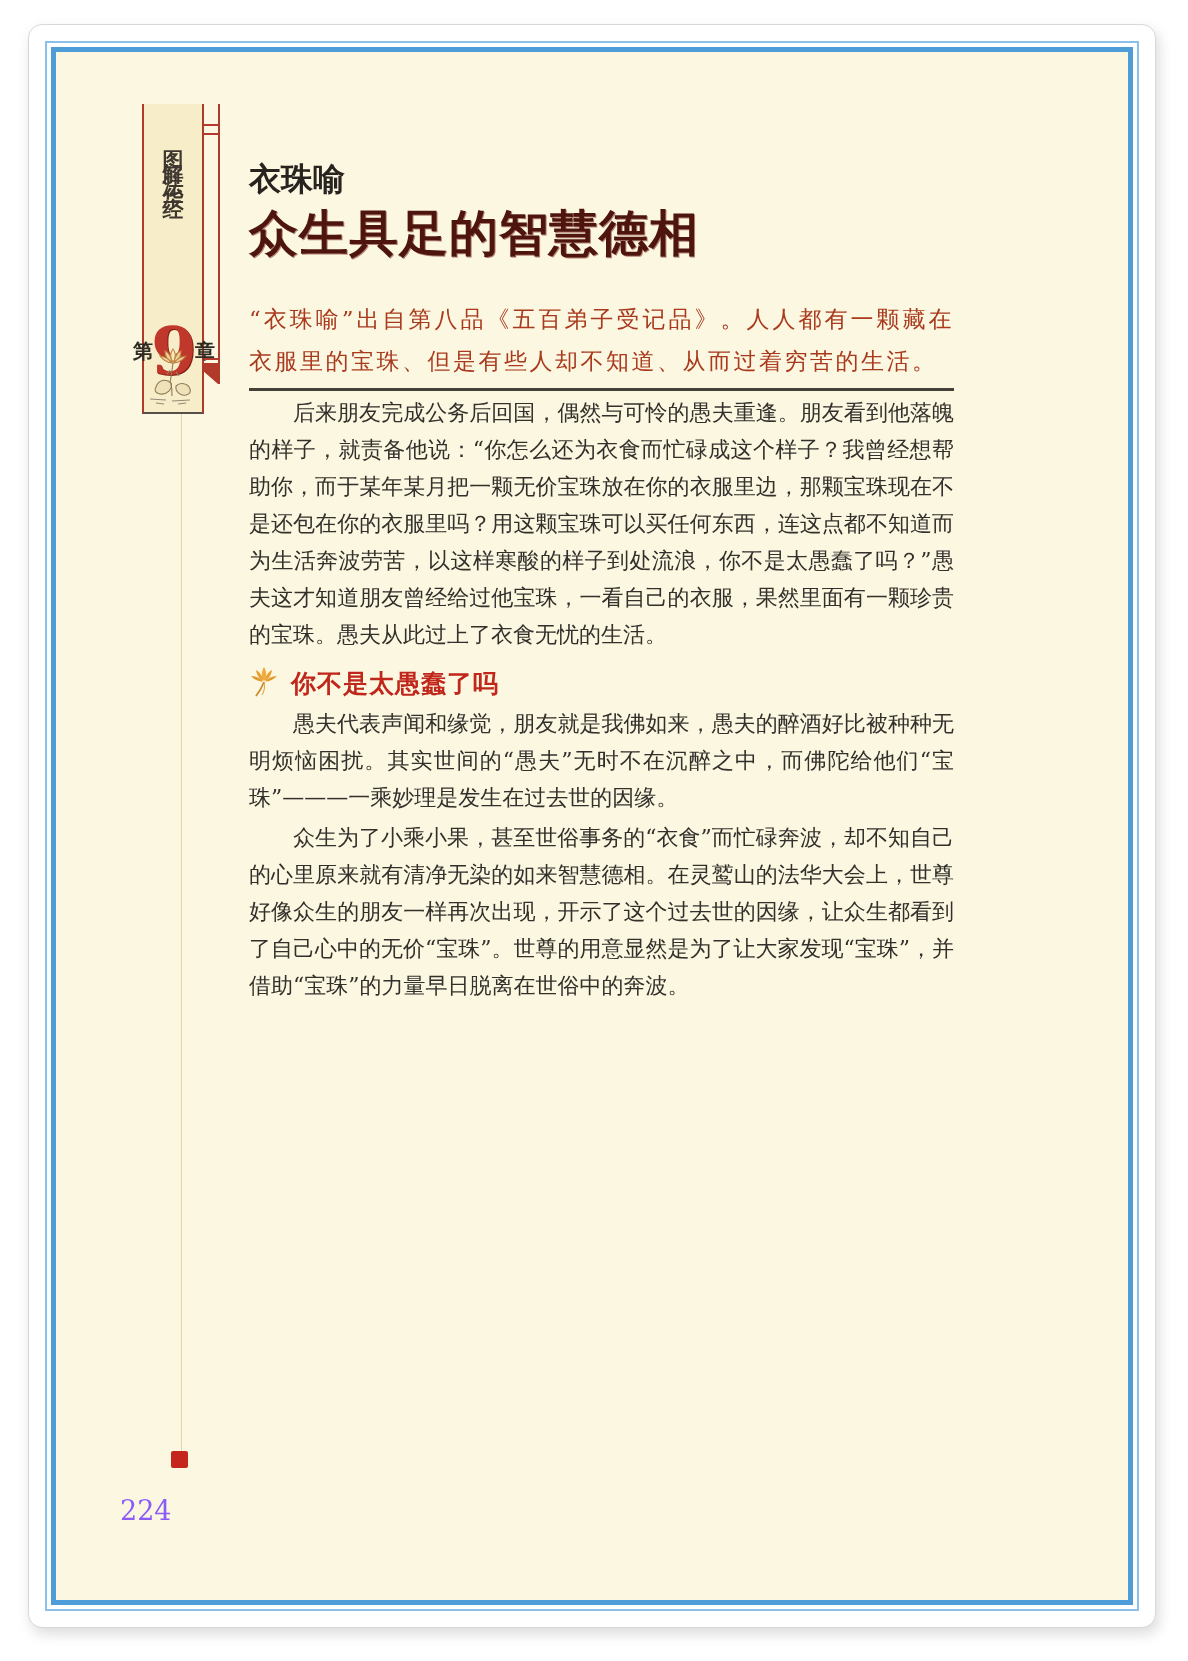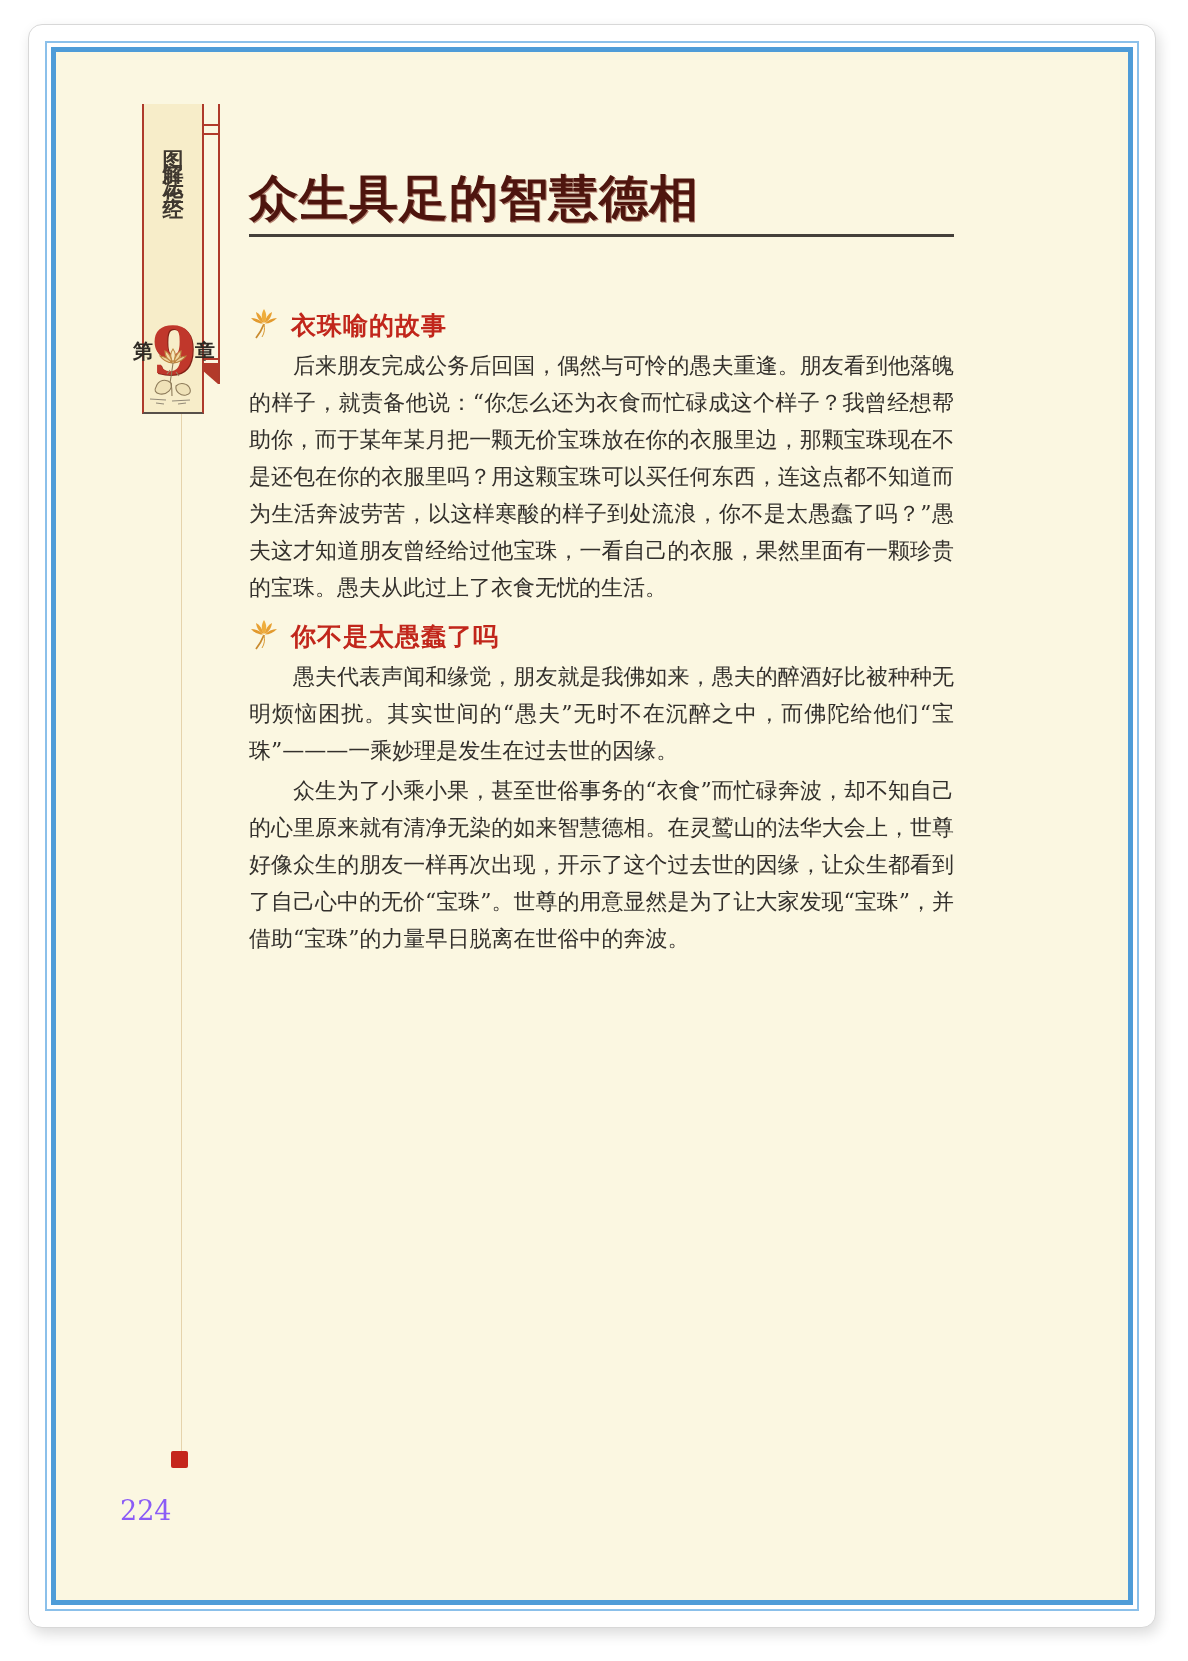--- a/index.html
+++ b/index.html
@@ -87,21 +87,21 @@
   }
 
   
   .col{position:absolute;left:193px;top:109px;width:705px;}
   .subtitle{
     margin:0;font-family:"DejaVu Serif","Liberation Serif",serif;
     font-weight:bold;font-size:32px;line-height:36px;color:#292320;
   }
   .title{
     margin:7px 0 0 0;
-    font-family:Liberation Sans, sans-serif;
+    font-family:Liberation Serif, serif;
     font-weight:bold;font-size:49px;line-height:60px;
     letter-spacing:1px;color:#4e150e;
     text-shadow:1px 1px 0 rgba(122,36,26,.55);
   }
   .intro{
     margin:34px 0 0 0;
     font-family:"DejaVu Serif","Liberation Serif",serif;
     font-size:23px;line-height:42px;letter-spacing:2.5px;
     color:#a93a1e;text-align:justify;
   }
@@ -167,38 +167,26 @@
             </div>
           </aside>
 
           <div class="rail">
             <i class="rail-eq"></i>
             <i class="rail-tail"></i>
           </div>
           <div class="drop-line"></div>
 
           <main class="col">
+            <h3 class="subtitle">衣珠喻</h3>
             <h1 class="title">众生具足的智慧德相</h1>
+            <p class="intro">“衣珠喻”出自第八品《五百弟子受记品》。人人都有一颗藏在衣服里的宝珠、但是有些人却不知道、从而过着穷苦的生活。</p>
             <div class="rule"></div>
 
             <section>
-              <h2 class="sec-head">
-                <span class="lotus-icon">
-                  <svg width="31" height="34" viewBox="0 0 31 34">
-                    <path d="M15 2 C12 7 12 12 15 16 C18 12 18 7 15 2Z" fill="#efae3c"></path>
-                    <path d="M7 5 C7.5 10 10.5 14 14.5 16 C13.5 11 11 7 7 5Z" fill="#e8a133"></path>
-                    <path d="M23 5 C22.5 10 19.5 14 15.5 16 C16.5 11 19 7 23 5Z" fill="#e8a133"></path>
-                    <path d="M2 11 C5 14.5 9.5 16.5 14 16.5 C11 13 7 11.2 2 11Z" fill="#e29a2e"></path>
-                    <path d="M28 11 C25 14.5 20.5 16.5 16 16.5 C19 13 23 11.2 28 11Z" fill="#e29a2e"></path>
-                    <path d="M15 17 C13 22 11 26 7 31" stroke="#c98a2e" stroke-width="1.8" fill="none"></path>
-                    <path d="M15 17 C16 22 15.5 26 13 30" stroke="#d99b36" stroke-width="1" fill="none"></path>
-                  </svg>
-                </span>
-                <span>衣珠喻的故事</span>
-              </h2>
               <p class="body">后来朋友完成公务后回国，偶然与可怜的愚夫重逢。朋友看到他落魄的样子，就责备他说：“你怎么还为衣食而忙碌成这个样子？我曾经想帮助你，而于某年某月把一颗无价宝珠放在你的衣服里边，那颗宝珠现在不是还包在你的衣服里吗？用这颗宝珠可以买任何东西，连这点都不知道而为生活奔波劳苦，以这样寒酸的样子到处流浪，你不是太愚蠢了吗？”愚夫这才知道朋友曾经给过他宝珠，一看自己的衣服，果然里面有一颗珍贵的宝珠。愚夫从此过上了衣食无忧的生活。</p>
             </section>
 
             <section>
               <h2 class="sec-head second">
                 <span class="lotus-icon">
                   <svg width="31" height="34" viewBox="0 0 31 34">
                     <path d="M15 2 C12 7 12 12 15 16 C18 12 18 7 15 2Z" fill="#efae3c"></path>
                     <path d="M7 5 C7.5 10 10.5 14 14.5 16 C13.5 11 11 7 7 5Z" fill="#e8a133"></path>
                     <path d="M23 5 C22.5 10 19.5 14 15.5 16 C16.5 11 19 7 23 5Z" fill="#e8a133"></path>

